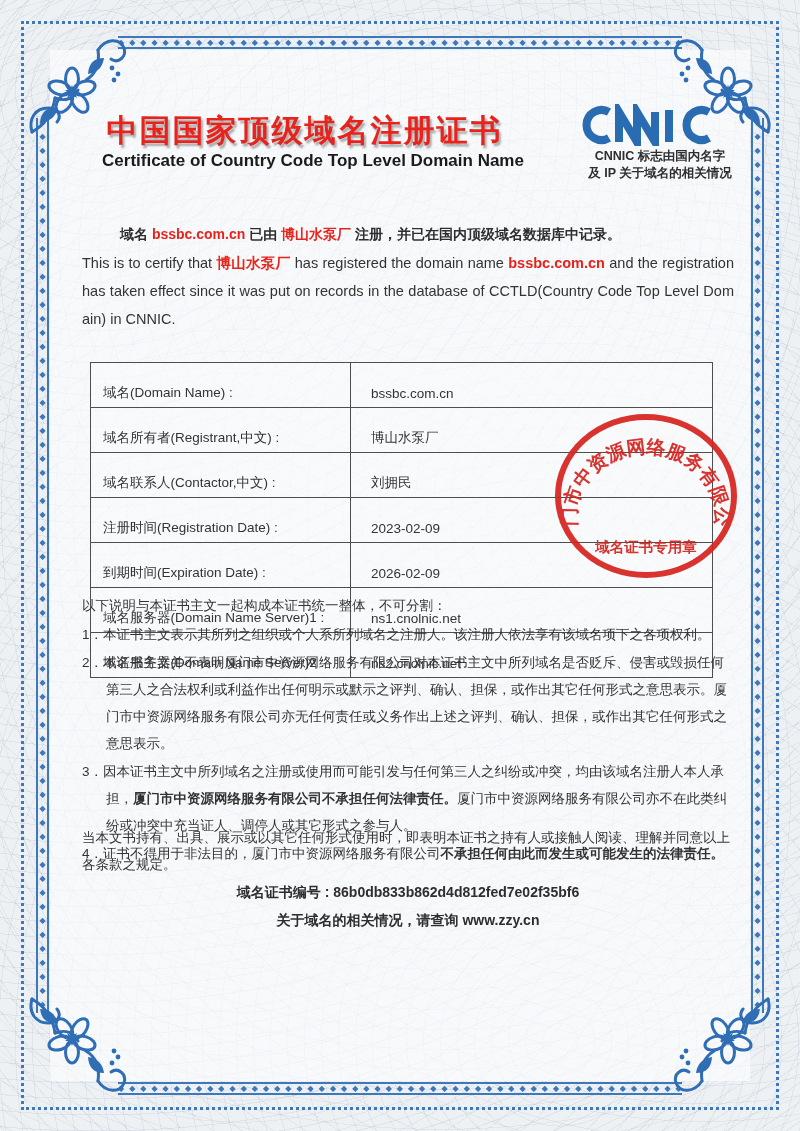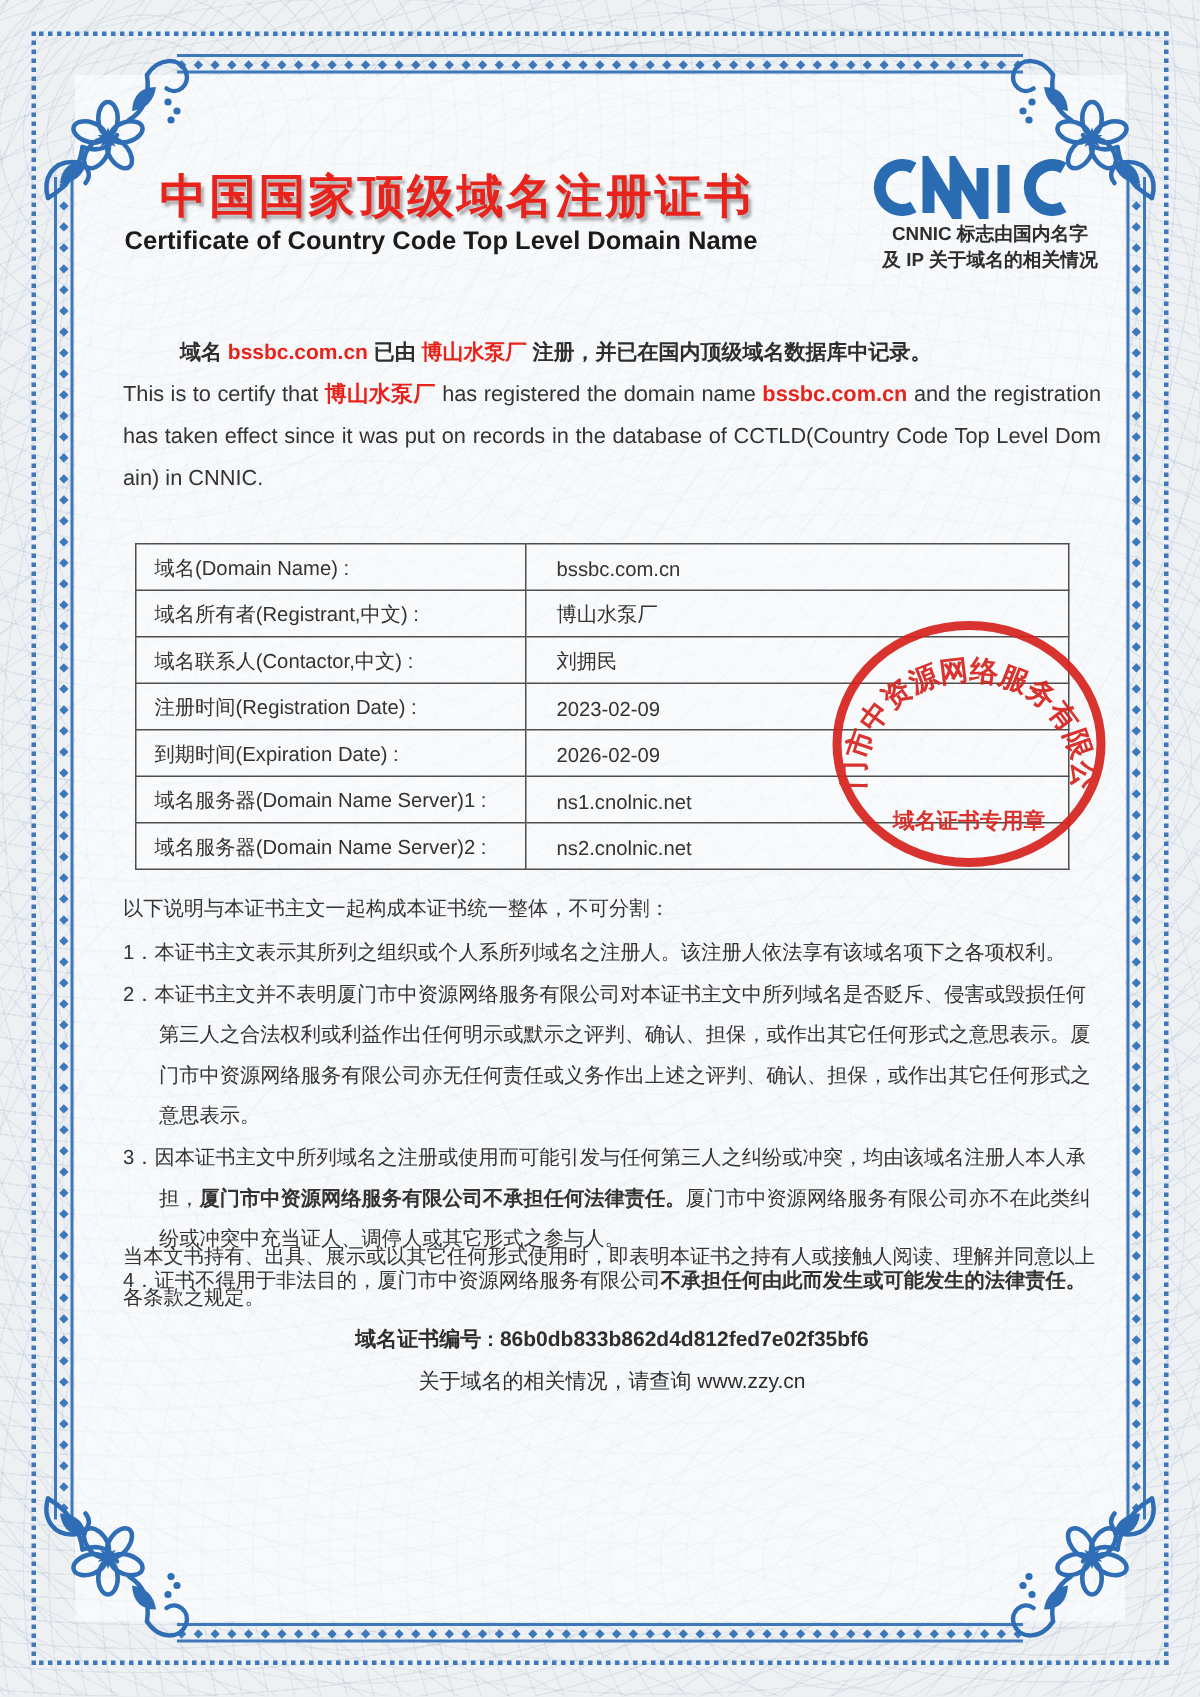--- a/index.html
+++ b/index.html
@@ -32,45 +32,45 @@
   .corner.tl{left:26px;top:26px;}
   .corner.tr{right:26px;top:26px;transform:scaleX(-1);}
   .corner.bl{left:26px;bottom:26px;transform:scaleY(-1);}
   .corner.br{right:26px;bottom:26px;transform:scale(-1,-1);}
   
   .title{
     position:absolute;left:82px;top:110px;width:445px;text-align:center;
     font-size:31px;font-weight:bold;color:#e8231c;letter-spacing:2px;
     text-shadow:2px 3px 2px rgba(110,110,110,.55);
   }
-  .subtitle{position:absolute;left:64px;top:151px;width:460px;text-align:center;font-size:17px;font-weight:bold;color:#1b1b1b;}
+  .subtitle{position:absolute;left:83px;top:151px;width:460px;text-align:center;font-size:17px;font-weight:bold;color:#1b1b1b;}
   .logo-block{position:absolute;left:564px;top:104px;width:192px;text-align:center;}
   .cnnic-logo{display:block;margin:0 auto 2px auto;}
   .logo-caption{font-size:12.5px;line-height:17px;color:#2e2e2e;font-weight:bold;}
   
   .intro-zh{position:absolute;left:82px;top:226px;width:650px;font-size:14px;font-weight:bold;color:#2e2e2e;margin-left:38px;}
   .intro-en{position:absolute;left:82px;top:249px;width:652px;font-size:14.5px;line-height:28px;color:#333;text-align:justify;word-break:break-all;}
   .seg-red{color:#e8231c;font-weight:bold;}
   .seg-bold{font-weight:bold;}
   
   .info-table{position:absolute;left:90px;top:362px;width:623px;border-collapse:collapse;font-size:13.5px;color:#333;}
-  .info-table td{border:1px solid #4e4e4e;height:28px;padding:2px 4px 0 12px;background:rgba(255,255,255,.28);}
+  .info-table td{border:1px solid #4e4e4e;height:28px;padding:16px 4px 0 12px;background:rgba(255,255,255,.28);}
   .info-table td.lbl{width:243px;}
   .info-table td.val{padding-left:20px;}
   
   .stamp{position:absolute;left:550px;top:410px;opacity:.92;z-index:5;}
   .seal-ring{font-size:19px;font-weight:bold;fill:#d6231d;font-family:"Liberation Sans","DejaVu Sans",sans-serif;}
   .seal-banner{font-size:14.5px;font-weight:bold;fill:#d6231d;font-family:"Liberation Sans","DejaVu Sans",sans-serif;}
   
   .terms{position:absolute;left:82px;top:592px;width:652px;font-size:13.5px;line-height:27px;color:#333;}
   .terms-intro{margin-bottom:2px;}
   .term-item{padding-left:24px;text-indent:-24px;margin:1px 0;}
   .closing{position:absolute;left:82px;top:824px;width:652px;font-size:13.5px;line-height:27px;color:#333;}
   .cert-line{position:absolute;left:82px;top:884px;width:652px;text-align:center;font-size:14px;font-weight:bold;color:#2e2e2e;}
-  .query-line{position:absolute;left:82px;top:912px;width:652px;text-align:center;font-size:14px;font-weight:normal;color:#2e2e2e;}
+  .query-line{position:absolute;left:82px;top:912px;width:652px;text-align:center;font-size:14px;font-weight:bold;color:#2e2e2e;}
 </style>
 </head>
 <body>
 
 <div class="page">
   <div class="inner-bg"></div>
 
   <div class="frame-dotted"></div>
   <div class="band band-top diamond-strip">◆◆◆◆◆◆◆◆◆◆◆◆◆◆◆◆◆◆◆◆◆◆◆◆◆◆◆◆◆◆◆◆◆◆◆◆◆◆◆◆◆◆◆◆◆◆◆◆◆◆◆◆◆◆◆◆◆◆◆◆◆◆◆◆◆◆◆◆◆◆◆◆◆◆◆◆◆◆◆◆◆◆◆◆◆◆◆◆◆◆</div>
   <div class="band band-bottom diamond-strip">◆◆◆◆◆◆◆◆◆◆◆◆◆◆◆◆◆◆◆◆◆◆◆◆◆◆◆◆◆◆◆◆◆◆◆◆◆◆◆◆◆◆◆◆◆◆◆◆◆◆◆◆◆◆◆◆◆◆◆◆◆◆◆◆◆◆◆◆◆◆◆◆◆◆◆◆◆◆◆◆◆◆◆◆◆◆◆◆◆◆</div>

